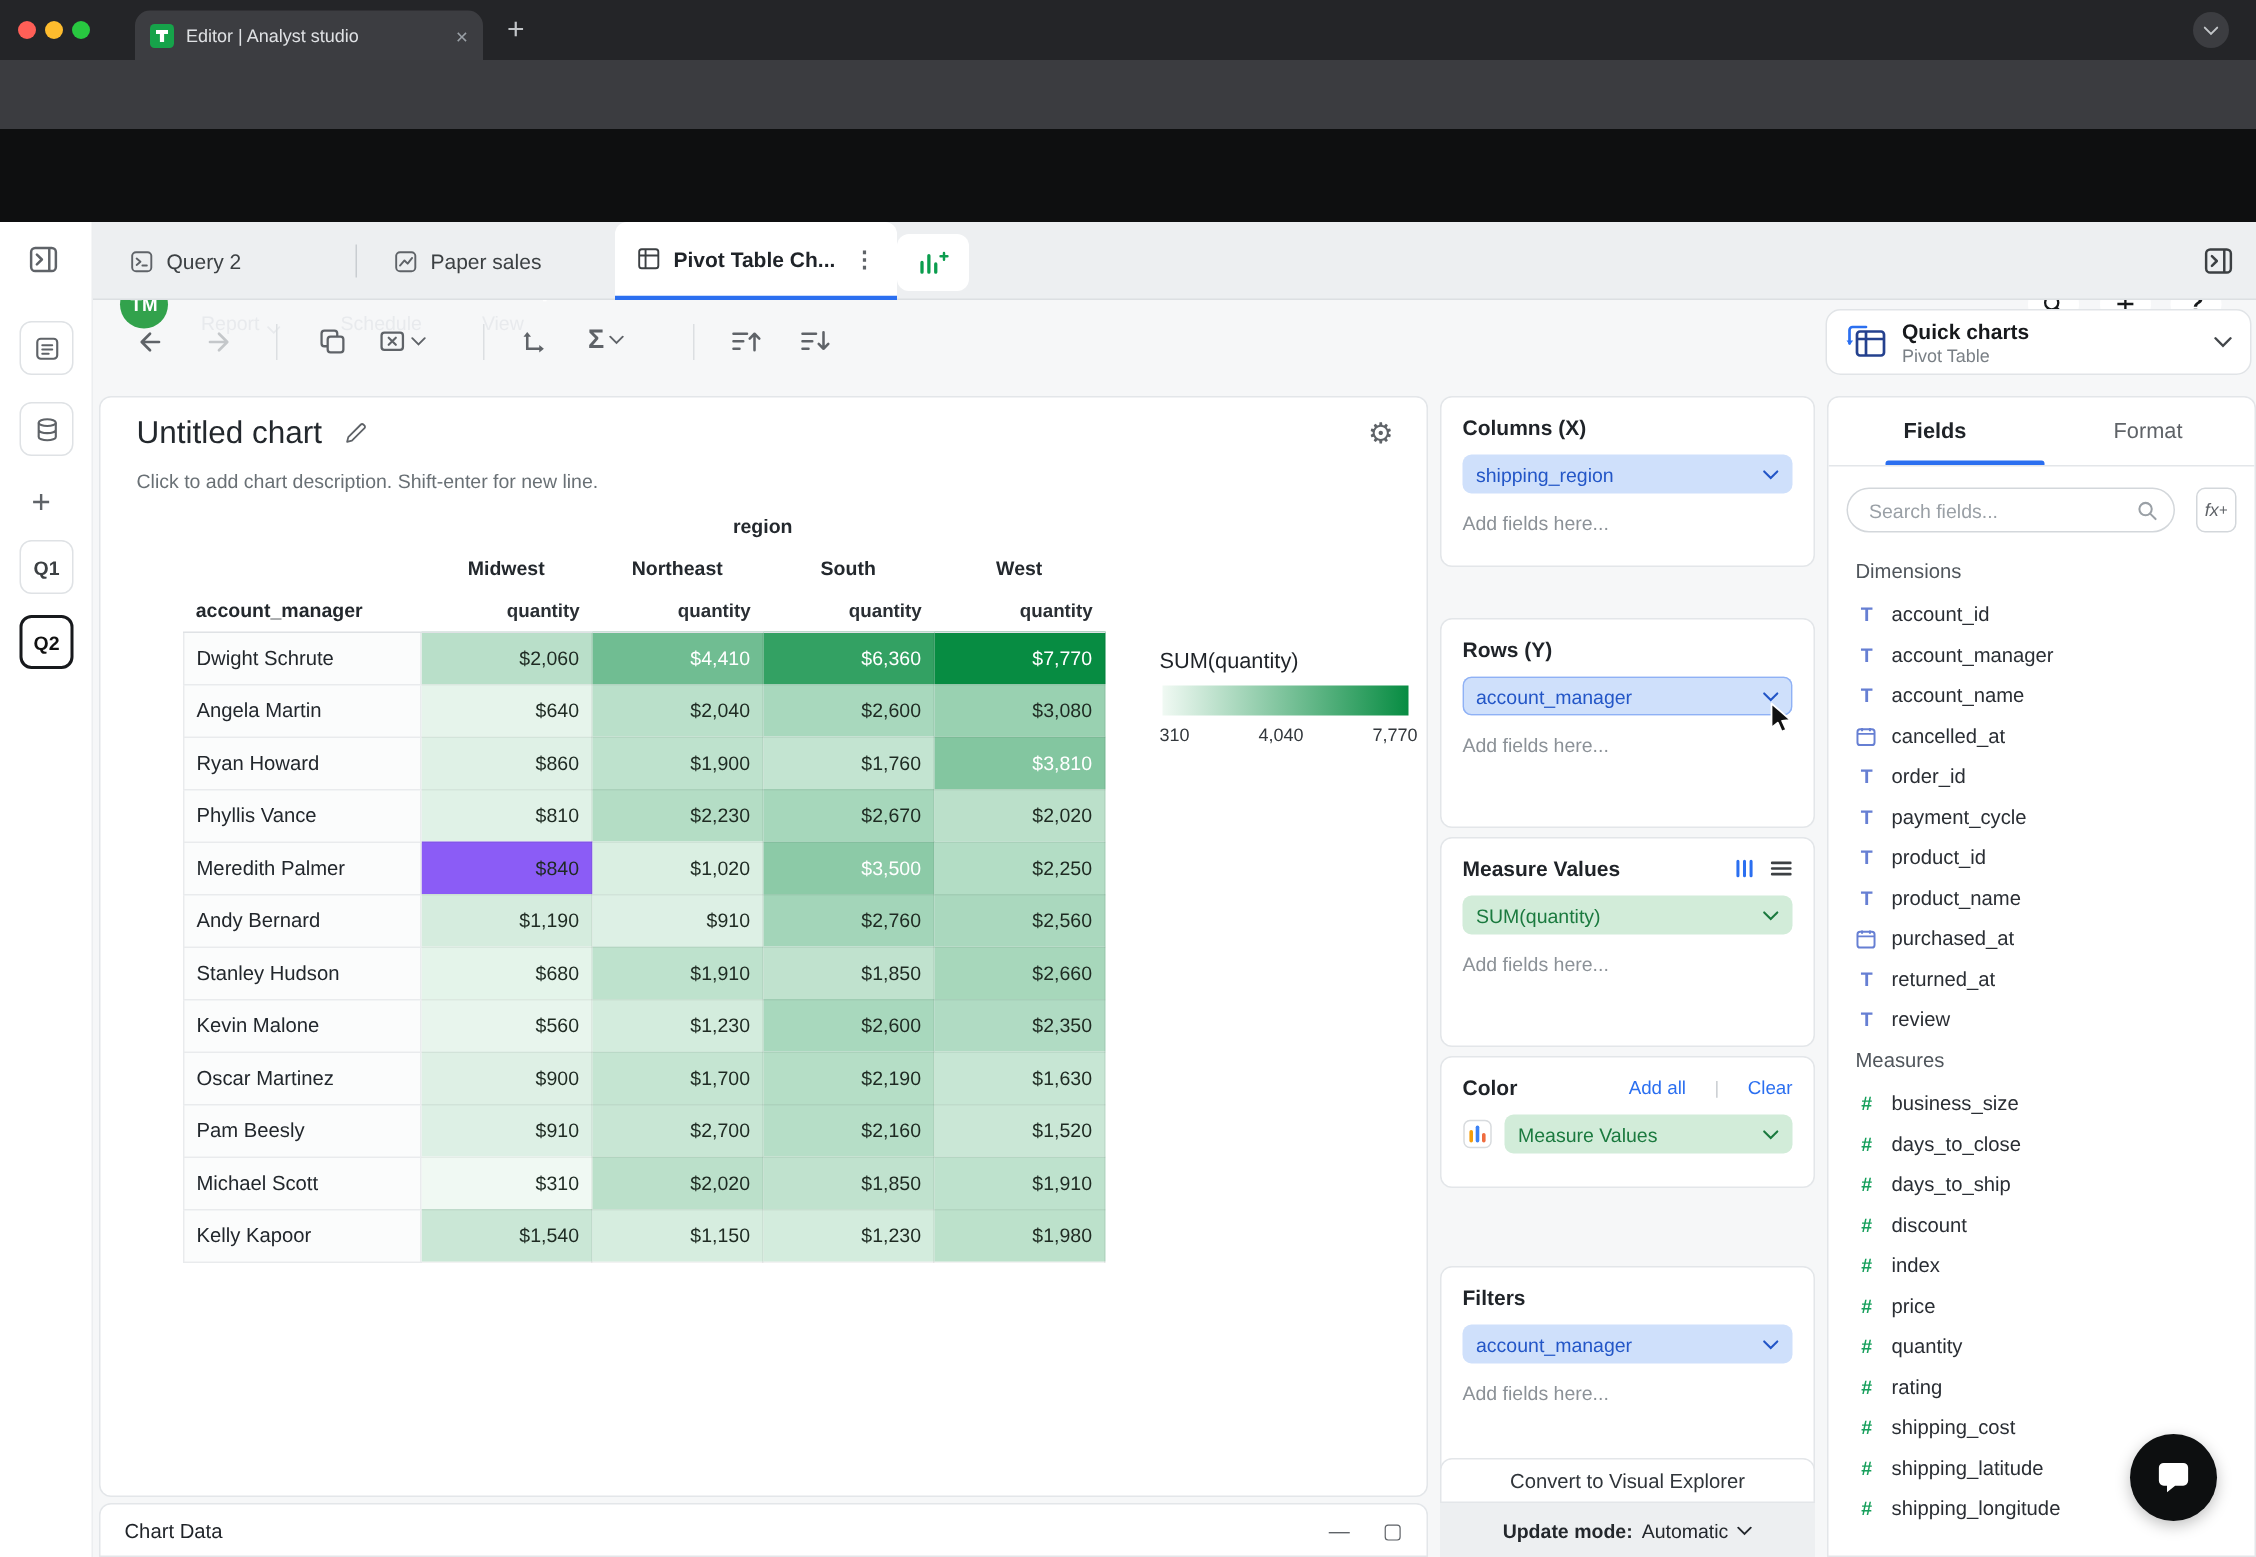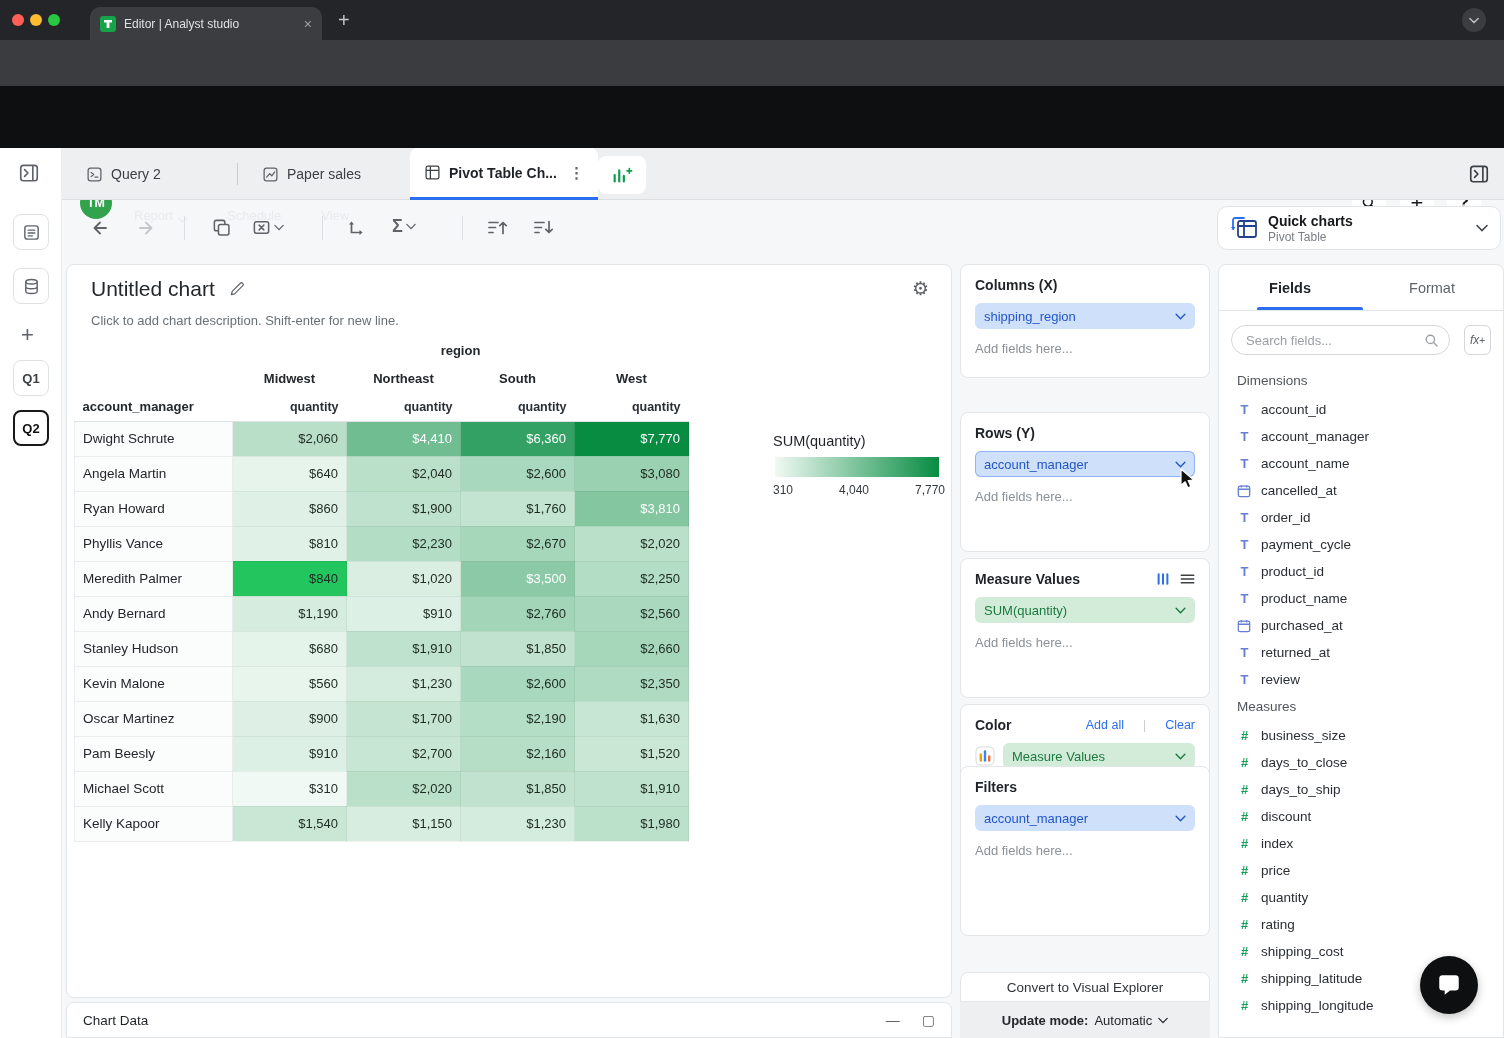--- a/index.html
+++ b/index.html
@@ -79,21 +79,21 @@
   .qc-sub { font-size:12px; color:#7a8086; line-height:14px; }
 
   
   .chart-card { position:absolute; left:66px; top:264px; width:886px; height:734px; background:#fff;
     border:1px solid #e3e6e9; border-radius:8px; }
   .cc-titlerow { position:absolute; left:24px; top:12px; display:flex; align-items:center; gap:14px; }
   .cc-title { font-size:21px; font-weight:500; color:#23282d; }
   .cc-desc { position:absolute; left:24px; top:48px; font-size:13px; color:#697075; }
   .cc-gear { position:absolute; right:22px; top:12px; color:#5f6368; font-size:19px; }
   .pivot-wrap { position:absolute; left:7px; top:72px; }
-  .pivot { border-collapse:collapse; table-layout:fixed; }
+  .pivot { border-collapse:collapse; table-layout:fixed;margin-left:48px; }
   .pivot th, .pivot td { padding:0 8px; font-size:13px; }
   .region-th { font-weight:700; color:#23282d; text-align:center; height:26px; }
   .colname { font-weight:700; text-align:center; height:30px; color:#23282d; }
   .quant { font-weight:600; text-align:right; height:28px; color:#2a2f34; border-bottom:1px solid #dfe2e5; font-size:12.5px !important; }
   .rowhdr { font-weight:700; text-align:left; color:#23282d; border-bottom:1px solid #dfe2e5; }
   .pivot td { height:35px; }
   .rowlabel { background:#fbfcfc; border:1px solid #e9ebed; color:#22272c; font-size:13.5px !important; }
   .val { text-align:right; border:1px solid rgba(0,0,0,0.05); }
   .legend { position:absolute; left:706px; top:168px; width:176px; }
   .legend-label { font-size:14.5px; color:#1f2328; margin-bottom:8px; }
@@ -482,21 +482,21 @@
           </tr>
           <tr>
             <td class="rowlabel">Phyllis Vance</td>
             <td class="val" style="background:rgb(224,242,231);color:#1e2a22">$810</td>
             <td class="val" style="background:rgb(180,221,197);color:#1e2a22">$2,230</td>
             <td class="val" style="background:rgb(166,215,187);color:#1e2a22">$2,670</td>
             <td class="val" style="background:rgb(187,224,202);color:#1e2a22">$2,020</td>
           </tr>
           <tr>
             <td class="rowlabel">Meredith Palmer</td>
-            <td class="val" style="background:#22c55e;color:#1e2a22">$840</td>
+            <td class="val" style="background:#8b5cf6;color:#1e2a22">$840</td>
             <td class="val" style="background:rgb(218,239,226);color:#1e2a22">$1,020</td>
             <td class="val" style="background:rgb(140,202,167);color:#ffffff">$3,500</td>
             <td class="val" style="background:rgb(179,221,197);color:#1e2a22">$2,250</td>
           </tr>
           <tr>
             <td class="rowlabel">Andy Bernard</td>
             <td class="val" style="background:rgb(213,236,222);color:#1e2a22">$1,190</td>
             <td class="val" style="background:rgb(221,240,229);color:#1e2a22">$910</td>
             <td class="val" style="background:rgb(163,213,185);color:#1e2a22">$2,760</td>
             <td class="val" style="background:rgb(170,216,190);color:#1e2a22">$2,560</td>
@@ -623,21 +623,21 @@
     </svg>
     <div class="pill pill-green m0">
       <span>Measure Values</span>
       <svg class="chev" width="11" height="7" viewBox="0 0 12 8">
           <path d="M1 1.5l5 5 5-5" fill="none" stroke="currentColor" stroke-width="1.6" stroke-linecap="round"></path>
         </svg>
     </div>
   </div>
 </div>
 
-<div class="cfg-panel" style="top:766px;height:170px">
+<div class="cfg-panel" style="top:844px;height:170px">
   <div class="cfg-title">Filters</div>
   <div class="pill pill-blue">
     <span>account_manager</span>
     <svg class="chev" width="11" height="7" viewBox="0 0 12 8">
         <path d="M1 1.5l5 5 5-5" fill="none" stroke="currentColor" stroke-width="1.6" stroke-linecap="round"></path>
       </svg>
   </div>
   <div class="placeholder">Add fields here...</div>
 </div>
 

